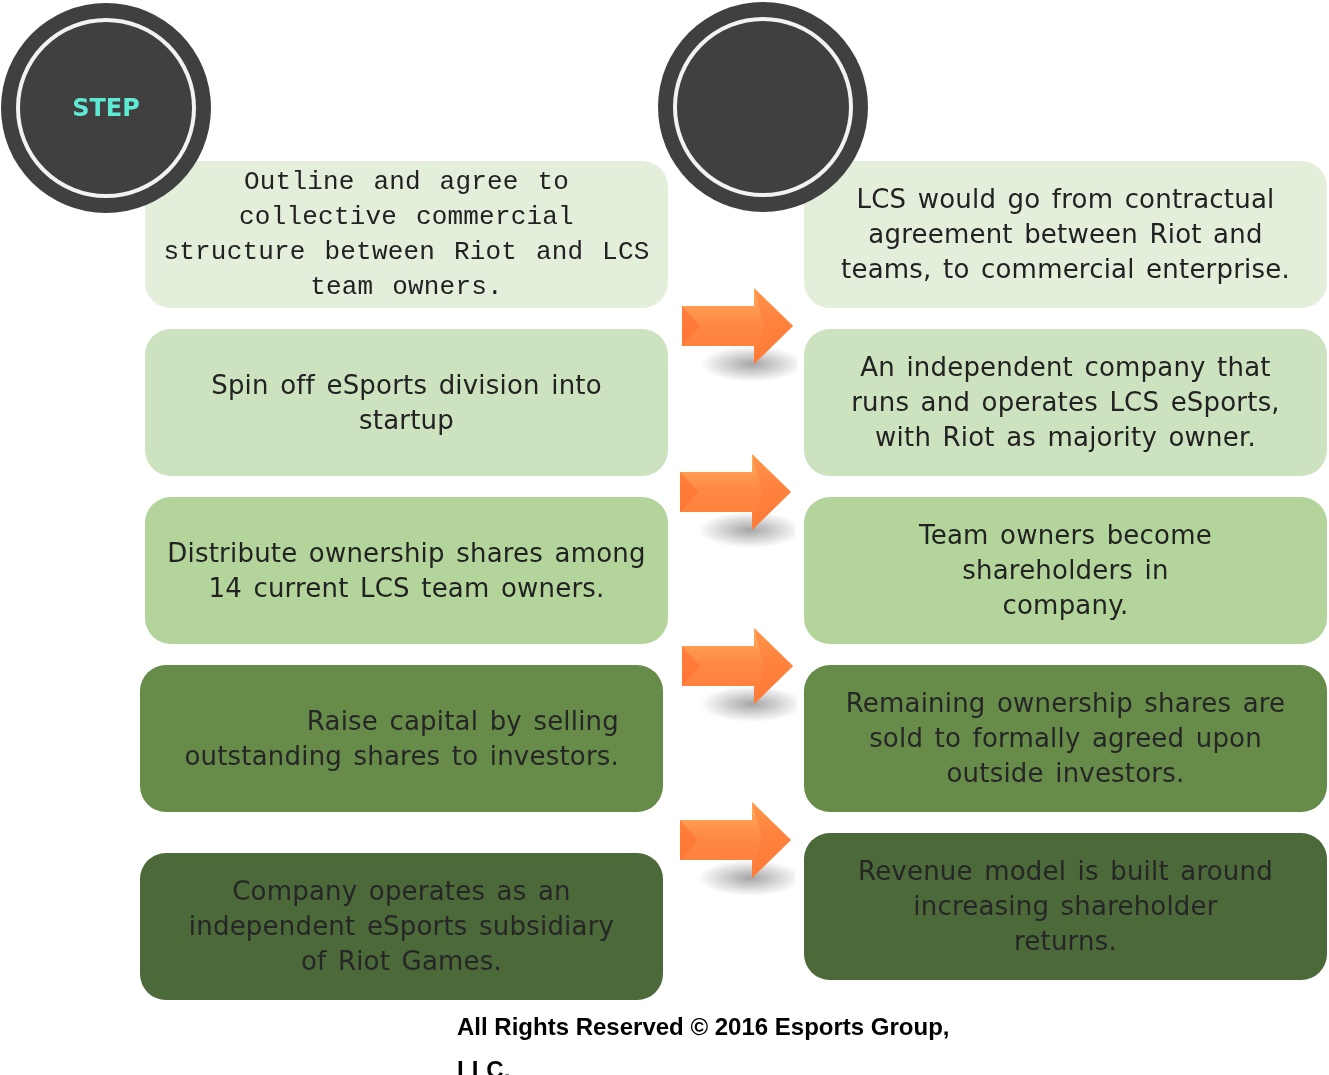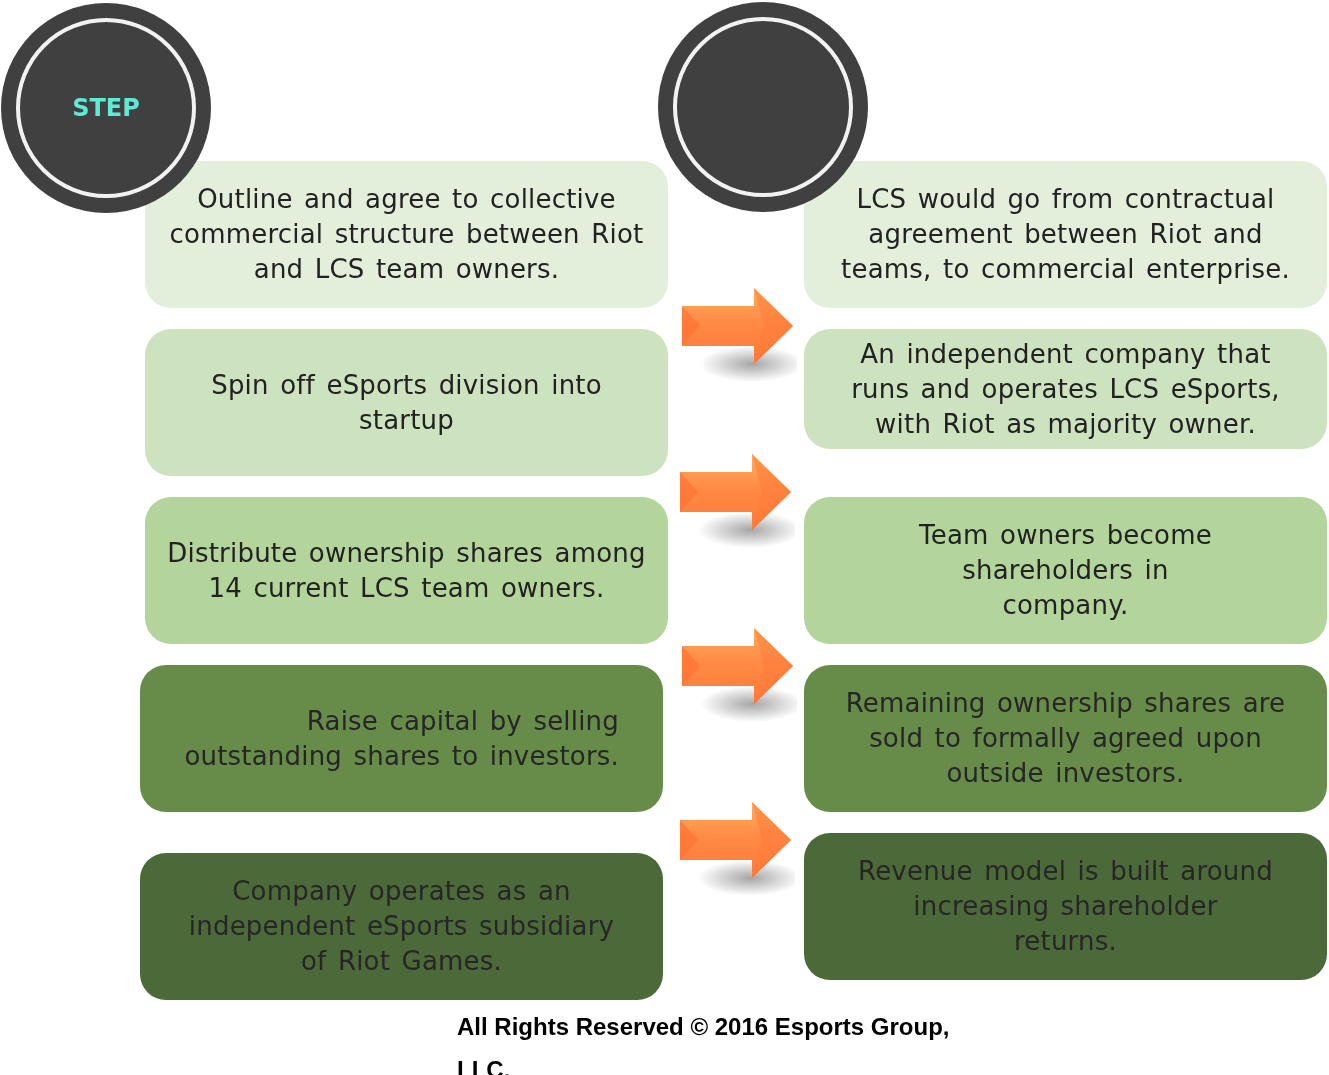--- a/index.html
+++ b/index.html
@@ -45,40 +45,40 @@
       <stop offset="0.45" stop-color="#ff8a45"></stop>
       <stop offset="1" stop-color="#ff7a38"></stop>
     </linearGradient>
     <radialGradient id="shadowGrad" cx="0.5" cy="0.5" r="0.5">
       <stop offset="0" stop-color="#000" stop-opacity="0.35"></stop>
       <stop offset="1" stop-color="#000" stop-opacity="0"></stop>
     </radialGradient>
   </defs>
 </svg>
 
-<div class="box c1" style="left:145px; top:161px; width:523px; height:147px;">
+<div class="box c1" style="left:145px; top:161px; width:523px; height:147px;font-family:Liberation Mono, monospace;">
   <span>Outline and agree to collective commercial structure between Riot and LCS team owners.</span>
 </div>
 <div class="box c2" style="left:145px; top:329px; width:523px; height:147px;">
   <span style="padding:0 40px;">Spin off eSports division into startup</span>
 </div>
 <div class="box c3" style="left:145px; top:497px; width:523px; height:147px;">
   <span>Distribute ownership shares among 14 current LCS team owners.</span>
 </div>
 <div class="box c4" style="left:140px; top:665px; width:523px; height:147px;">
   <span style="padding:0 30px;text-align:right;">Raise capital by selling outstanding shares to investors.</span>
 </div>
 <div class="box c5" style="left:140px; top:833px; width:523px; height:147px;margin-top:20px;">
   <span style="padding:0 30px;">Company operates as an independent eSports subsidiary of Riot Games.</span>
 </div>
 
 <div class="box c1" style="left:804px; top:161px; width:523px; height:147px;">
   <span>LCS would go from contractual agreement between Riot and teams, to commercial enterprise.</span>
 </div>
-<div class="box c2" style="left:804px; top:329px; width:523px; height:120px;">
+<div class="box c2" style="left:804px; top:329px; width:523px; height:147px;">
   <span style="padding:0 30px;">An independent company that runs and operates LCS eSports, with Riot as majority owner.</span>
 </div>
 <div class="box c3" style="left:804px; top:497px; width:523px; height:147px;">
   <span style="padding:0 80px;">Team owners become shareholders in company.</span>
 </div>
 <div class="box c4" style="left:804px; top:665px; width:523px; height:147px;">
   <span style="padding:0 20px;">Remaining ownership shares are sold to formally agreed upon outside investors.</span>
 </div>
 <div class="box c5" style="left:804px; top:833px; width:523px; height:147px;">
   <span style="padding:0 40px;">Revenue model is built around increasing shareholder returns.</span>

